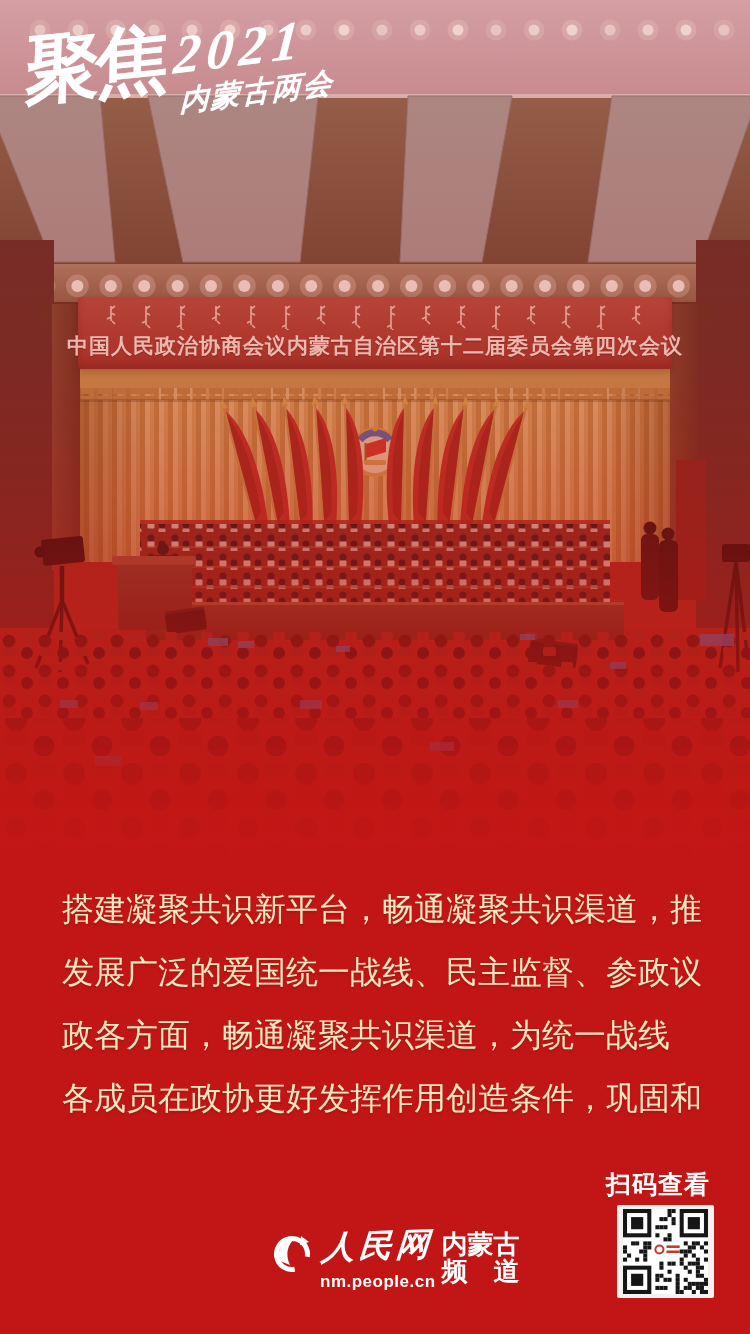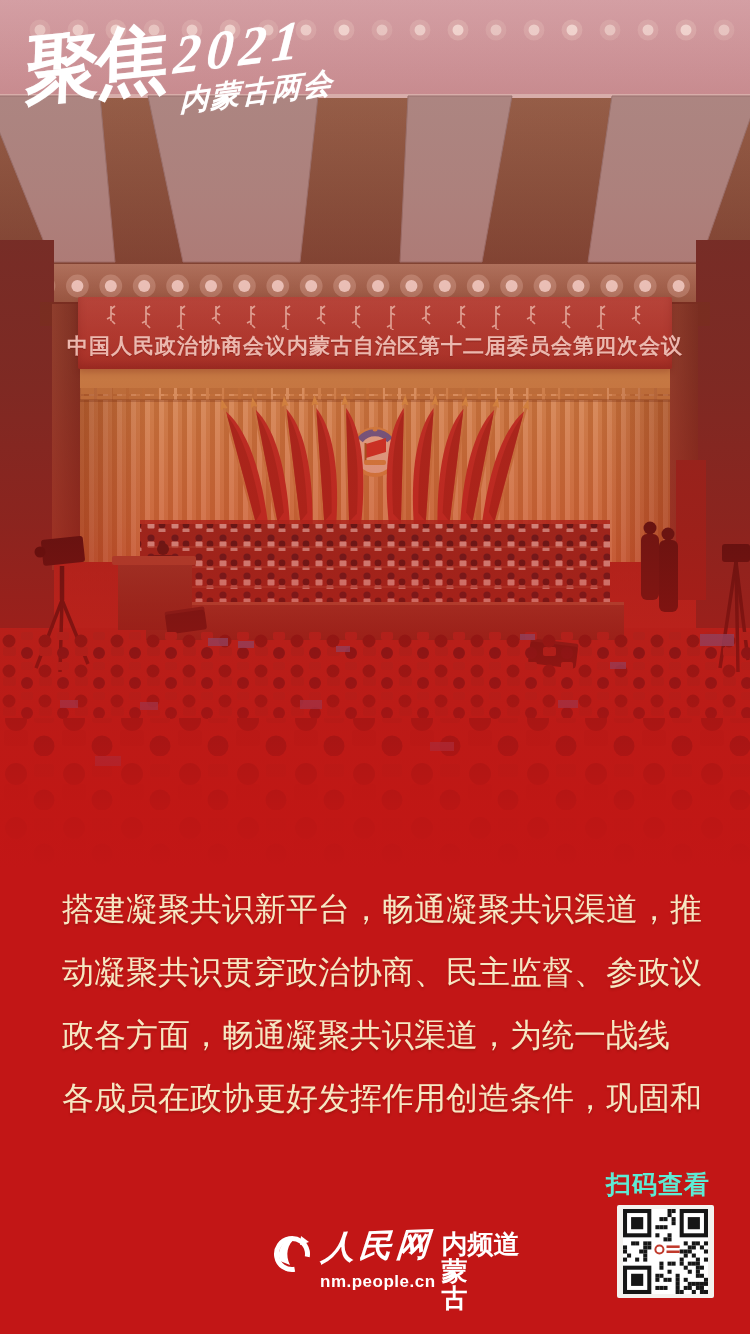--- a/index.html
+++ b/index.html
@@ -49,33 +49,33 @@
   
   #quote{position:absolute;left:62px;top:872px;width:628px;
     font-family:"Liberation Serif",serif;color:#f6e7c3;font-size:32px;line-height:51px;
     text-shadow:0 2px 2px rgba(120,20,10,.35);}
   .quote-line{white-space:nowrap;margin-top:12px;}
   #attribution{position:absolute;left:62px;top:1126px;width:624px;text-align:right;
     font-family:"Liberation Serif",serif;color:#f6e7c3;font-size:31px;
     text-shadow:0 2px 2px rgba(120,20,10,.35);}
 
   
-  #scan-label{position:absolute;right:40px;top:1168px;color:#5eead4;
+  #scan-label{position:absolute;right:40px;top:1168px;color:#ffffff;
     font-size:25px;font-weight:700;letter-spacing:1px;}
   #qr{position:absolute;right:36px;top:1205px;width:97px;height:93px;background:#f4f2ef;
     border-radius:2px;display:flex;align-items:center;justify-content:center;}
 
   
   #footer-brand{position:absolute;left:272px;top:1231px;display:flex;align-items:flex-start;color:#fff;}
   #people-logo{width:40px;height:40px;margin-top:2px;}
   #brand-texts{margin-left:8px;display:flex;flex-direction:column;align-items:center;}
   #site-name{font-size:33px;font-weight:900;font-style:italic;line-height:30px;
     letter-spacing:4px;transform:skewX(-6deg) rotate(-2deg);}
   #site-url{font-size:17px;font-weight:700;letter-spacing:.5px;line-height:18px;margin-top:12px;}
-  #channel{margin-left:6px;display:flex;flex-direction:row;width:78px;}
+  #channel{margin-left:6px;display:flex;flex-direction:column;width:78px;}
   #channel-l1{font-size:26px;font-weight:700;line-height:27px;letter-spacing:0;}
   #channel-l2{font-size:26px;font-weight:700;line-height:27px;display:flex;justify-content:space-between;}
 </style>
 </head>
 <body>
 
 <div id="poster">
 
   <svg id="hall" viewBox="0 0 750 905" width="750" height="905">
     <defs>
@@ -380,21 +380,21 @@
       <div id="focus-year">2021</div>
       <div id="focus-sub">内蒙古两会</div>
     </div>
   </div>
 
   <div id="headline">
   </div>
 
   <div id="quote">
     <div class="quote-line">搭建凝聚共识新平台，畅通凝聚共识渠道，推</div>
-    <div class="quote-line">动凝聚共识贯穿政治协商、民主监督、参政议</div>
+    <div class="quote-line">发展广泛的爱国统一战线、民主监督、参政议</div>
     <div class="quote-line">政各方面，畅通凝聚共识渠道，为统一战线</div>
     <div class="quote-line">各成员在政协更好发挥作用创造条件，巩固和</div>
   </div>
 
   <div id="scan-label">扫码查看</div>
   <div id="qr">
     <svg id="qr-svg" width="85" height="85" viewBox="0 0 84 84">
         <rect x="0" y="0" width="84" height="84" fill="#ffffff"></rect>
         <rect x="44" y="0" width="4" height="4" fill="#161616"></rect>
         <rect x="48" y="0" width="4" height="4" fill="#161616"></rect>

